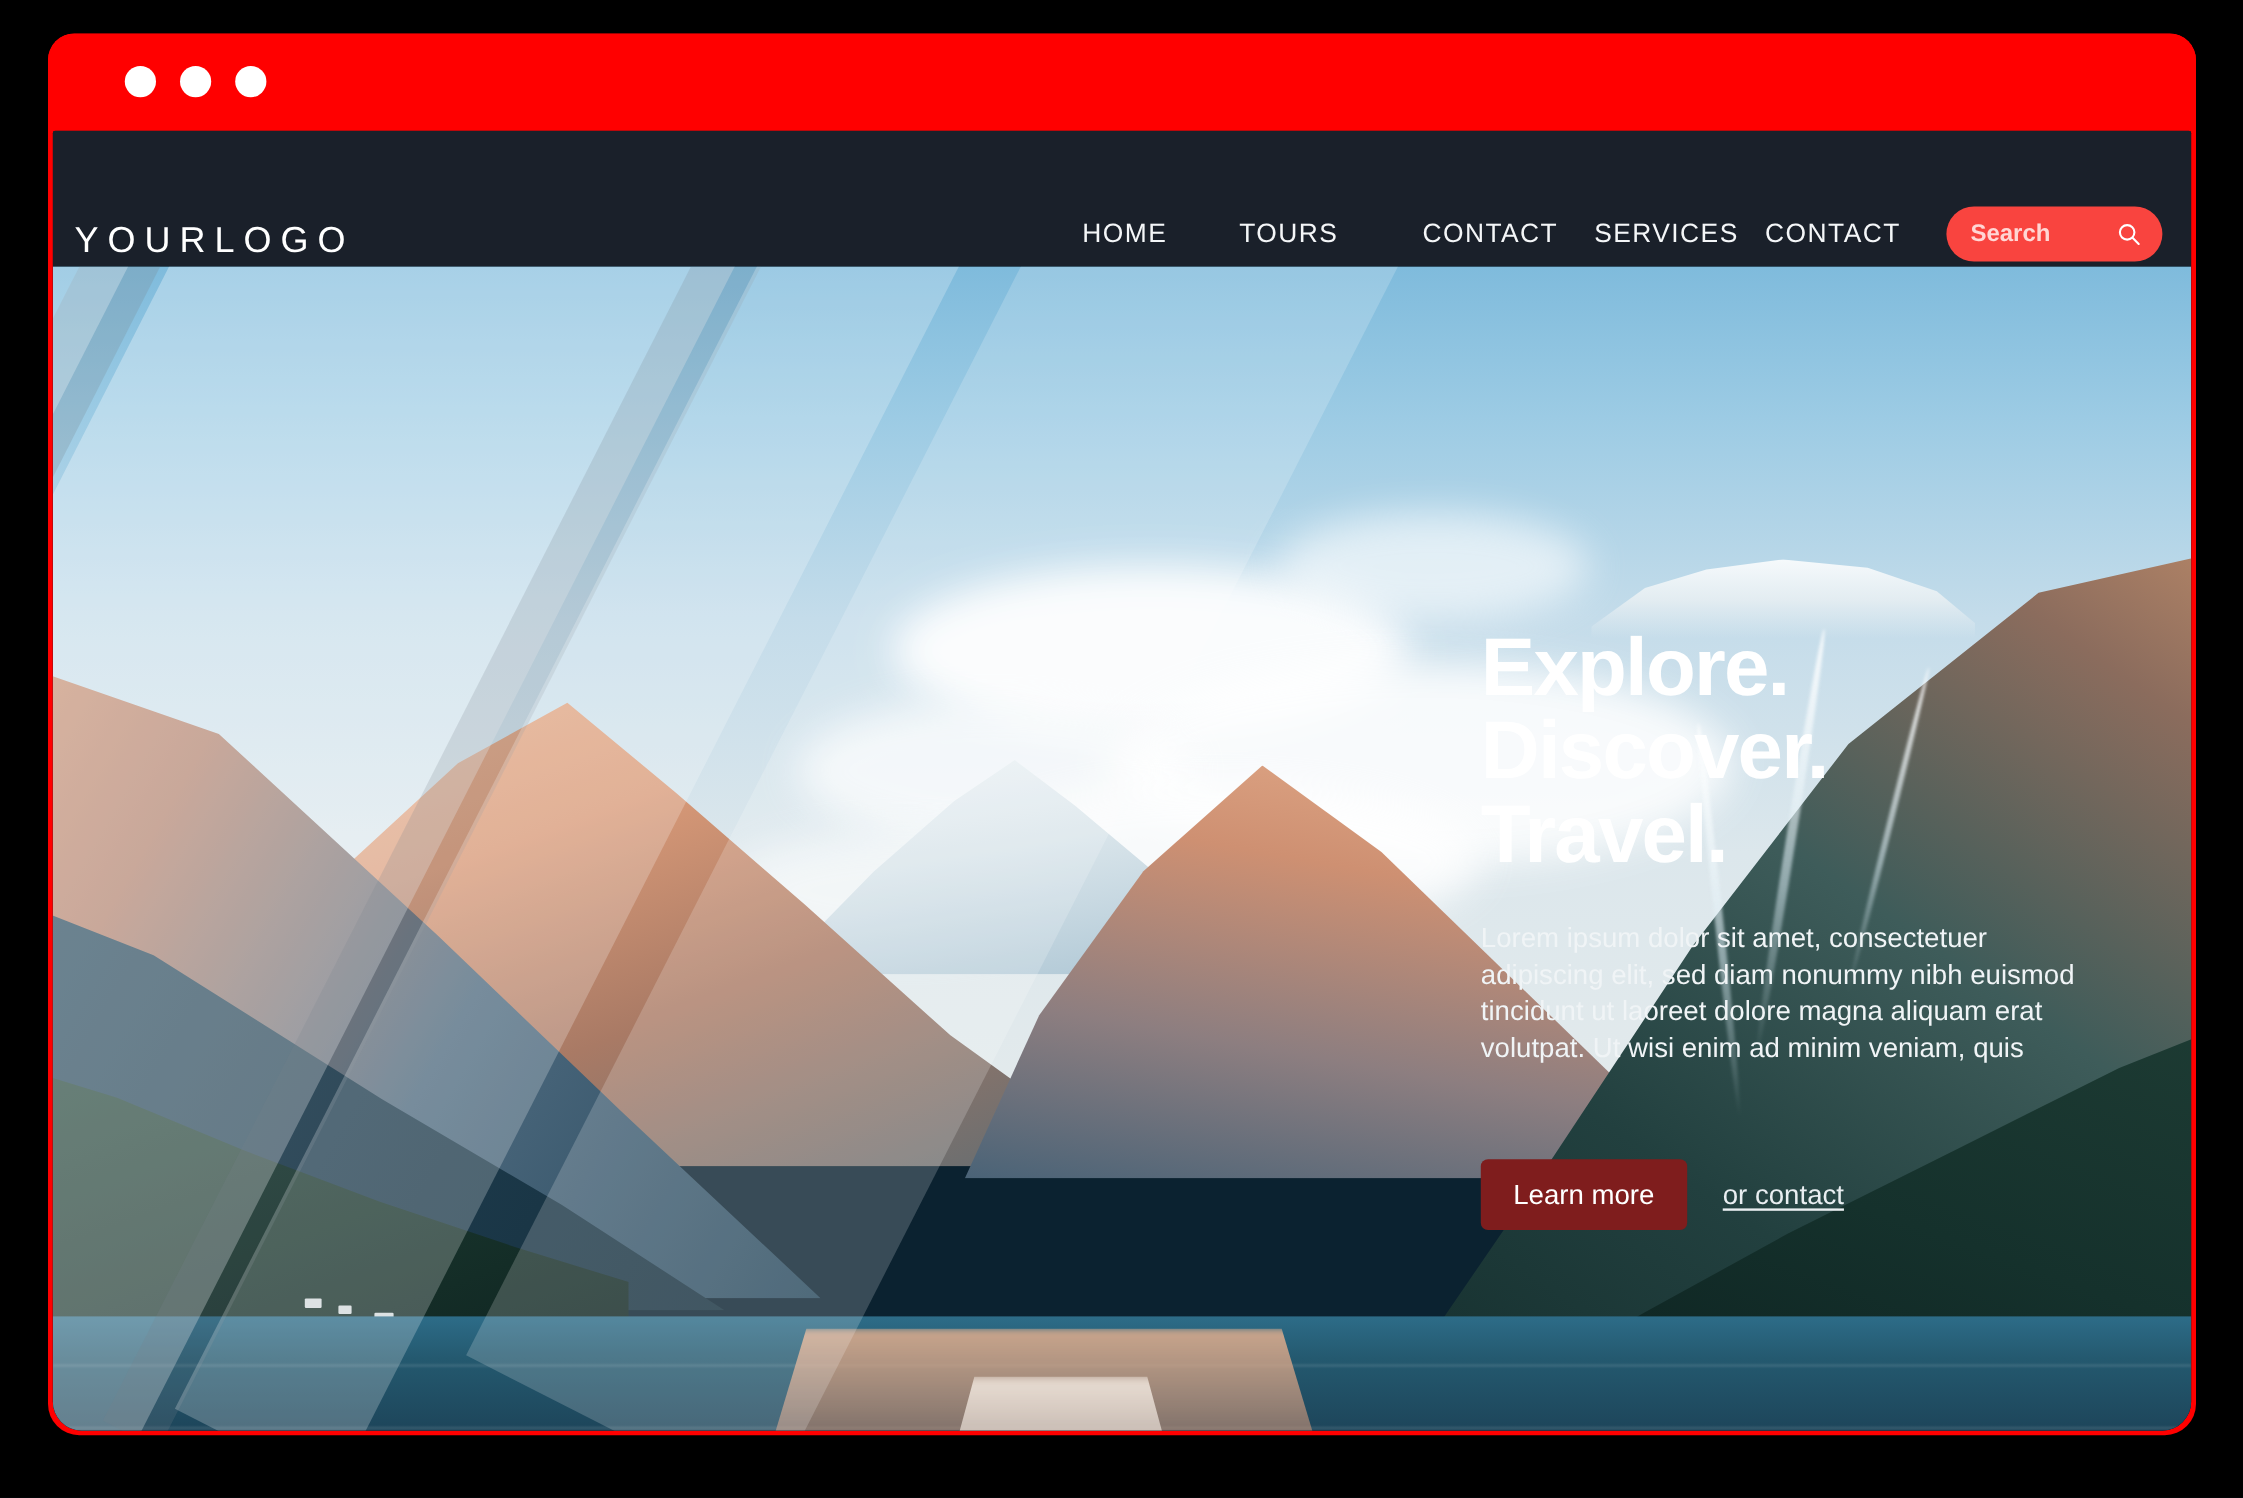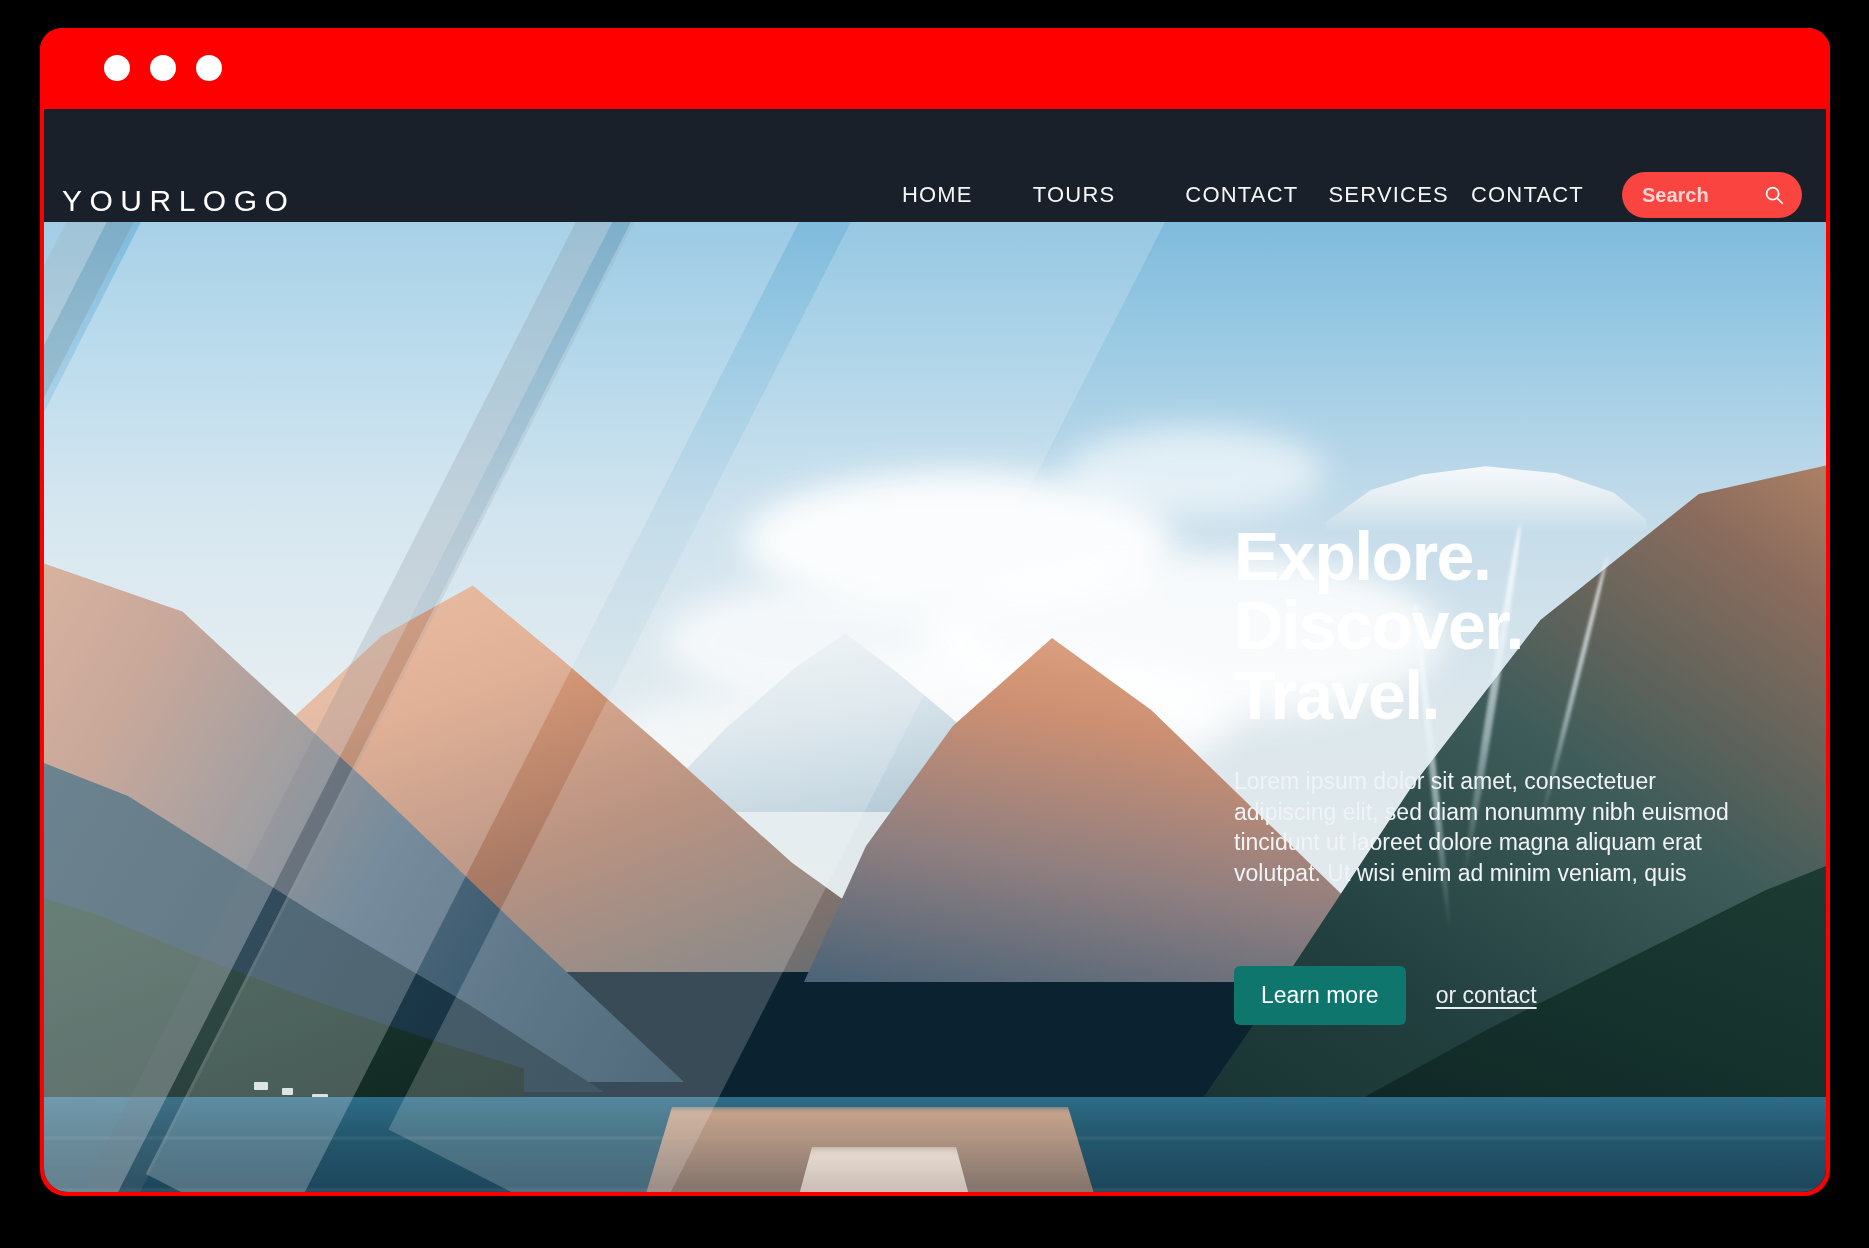--- a/index.html
+++ b/index.html
@@ -245,21 +245,21 @@
     font-size:23px;
     line-height:1.33;
     max-width:500px;
     font-weight:400;
   }
   #hero-actions{
     margin-top:78px;
     display:flex; align-items:center; gap:30px;
   }
   #learn-more-button{
-    background:#0f766e;
+    background:#7f1d1d;
     color:#FFFFFF;
     font-family:"Liberation Sans", sans-serif;
     font-size:23px;
     border:none;
     border-radius:6px;
     padding:16px 27px;
     cursor:pointer;
   }
   #contact-link{
     color:#E9EEF1;

